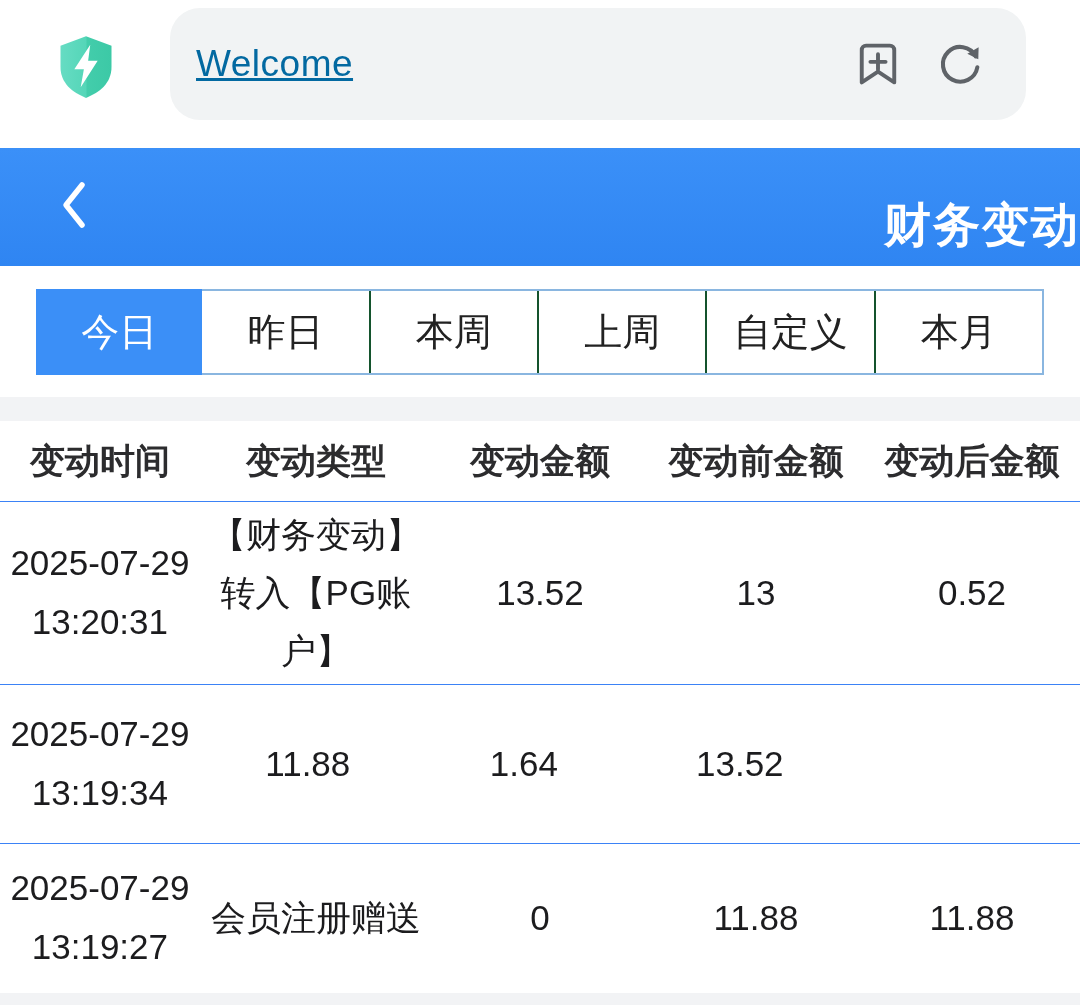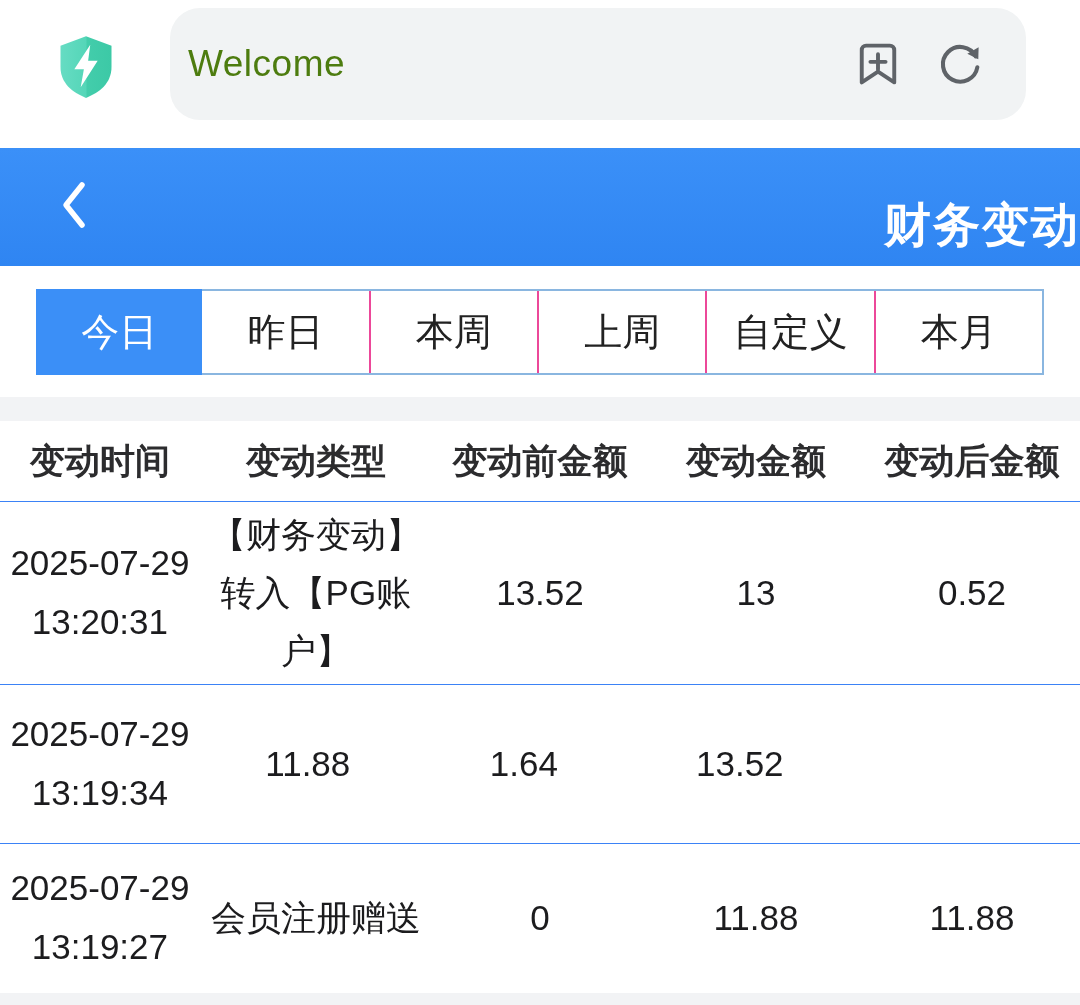--- a/index.html
+++ b/index.html
@@ -19,22 +19,23 @@
   }
   .site-badge{
     position:absolute;left:52px;top:30px;width:68px;height:72px;
   }
   .address-bar{
     position:absolute;left:170px;top:8px;width:856px;height:112px;
     background:#f1f3f4;border-radius:30px;
     display:flex;align-items:center;
   }
   .address-text{
-    margin-left:18px;font-size:37px;color:#4d7c0f;letter-spacing:0.5px;
+    margin-left:26px;font-size:37px;color:#0369a1;letter-spacing:0.5px;
     flex:1;
+    text-decoration:underline;
   }
   .addr-icon{width:52px;height:52px;flex:0 0 auto;}
   .addr-icon.bookmark{margin-right:30px;}
   .addr-icon.refresh{margin-right:40px;}
   
   .page-header{
     height:118px;background:linear-gradient(#3b90f8,#2f85f2);
     display:flex;align-items:center;position:relative;
   }
   .back-btn{
@@ -47,21 +48,21 @@
     margin-top:37px;
   }
   
   .tabbar-wrap{padding:23px 0 22px 36px;}
   .tabbar{
     display:flex;width:1008px;border:2px solid #8ab6e0;box-sizing:border-box;
   }
   .tab{
     flex:1;height:82px;display:flex;align-items:center;justify-content:center;
     font-size:38px;color:#222222;background:#ffffff;cursor:pointer;
-    border-right:2px solid #ec4899;box-sizing:border-box;
+    border-right:2px solid #14532d;box-sizing:border-box;
   }
   .tab:last-child{border-right:none;}
   .tab.active{
     background:#3b8ff7;color:#ffffff;margin:-2px 0 -2px -2px;height:86px;
     border-right:none;
   }
   
   .gray-strip{height:24px;background:#f2f3f5;}
   .bottom-strip{
     position:absolute;left:0;bottom:0;width:100%;height:12px;background:#f2f3f5;
@@ -144,22 +145,22 @@
   </div>
 </div>
 
 <div class="gray-strip"></div>
 
 <div class="fin-table">
 
   <div class="t-row t-head">
     <div class="cell col-time">变动时间</div>
     <div class="cell col-type">变动类型</div>
+    <div class="cell col-amt">变动金额</div>
     <div class="cell col-before">变动前金额</div>
-    <div class="cell col-amt">变动金额</div>
     <div class="cell col-after">变动后金额</div>
   </div>
 
   <div class="t-row t-body-row-0">
     <div class="cell col-time datetime">
       <span>2025-07-29</span>
       <span>13:20:31</span>
     </div>
     <div class="cell col-type">【财务变动】转入【PG账户】</div>
     <div class="cell col-before">13.52</div>

